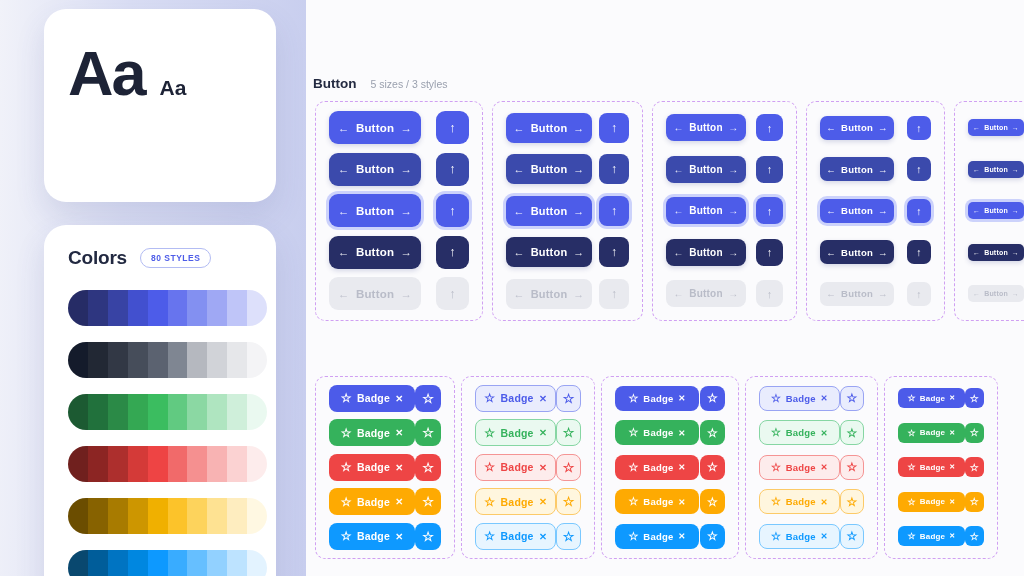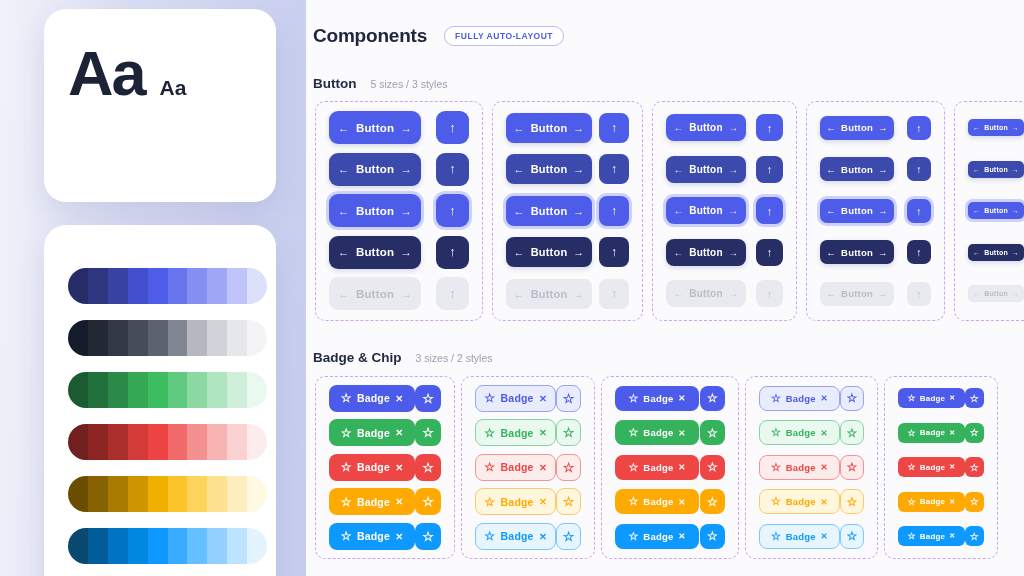--- a/index.html
+++ b/index.html
@@ -66,20 +66,24 @@
 <div class="left-strip"></div>
 
 <section class="card typography-card">
   <div class="specimen">
     <span class="aa-large">Aa</span>
     <span class="aa-small">Aa</span>
   </div>
 </section>
 
 <section class="card colors-card">
+  <div class="card-head">
+    <h2>Colors</h2>
+    <span class="pill">80 STYLES</span>
+  </div>
   <div id="palettes">
       <div class="strip">
         <div class="sw" style="background: rgb(38, 44, 102);"></div>
         <div class="sw" style="background: rgb(46, 54, 128);"></div>
         <div class="sw" style="background: rgb(56, 67, 164);"></div>
         <div class="sw" style="background: rgb(66, 80, 207);"></div>
         <div class="sw" style="background: rgb(77, 92, 233);"></div>
         <div class="sw" style="background: rgb(103, 116, 238);"></div>
         <div class="sw" style="background: rgb(131, 144, 241);"></div>
         <div class="sw" style="background: rgb(159, 168, 244);"></div>
@@ -143,24 +147,20 @@
         <div class="sw" style="background: rgb(57, 172, 255);"></div>
         <div class="sw" style="background: rgb(102, 191, 255);"></div>
         <div class="sw" style="background: rgb(146, 209, 255);"></div>
         <div class="sw" style="background: rgb(189, 227, 255);"></div>
         <div class="sw" style="background: rgb(227, 243, 255);"></div>
       </div>
     </div>
 </section>
 
 <main class="content">
-  <div class="main-head">
-    <h1>Components</h1>
-    <span class="pill">FULLY AUTO-LAYOUT</span>
-  </div>
 
   <div class="section-head button-head">
     <h3>Button</h3>
     <span class="sub">5 sizes / 3 styles</span>
   </div>
   <div id="button-grid">
       <div class="dashed btn-col" style="width: 168px;">
         <div class="btn-row">
           <button class="ds-btn" style="width: 92px; height: 33px; border-radius: 9px; font-size: 11.5px; background: rgb(77, 92, 233); color: rgb(255, 255, 255); box-shadow: rgba(45, 55, 125, 0.18) 0px 2px 5px;">
             <span class="arr">←</span>
@@ -400,24 +400,20 @@
         <div class="btn-row">
           <button class="ds-btn" style="width: 56px; height: 17px; border-radius: 5px; font-size: 7px; background: rgb(233, 234, 239); color: rgb(185, 188, 200);">
             <span class="arr">←</span>
             <span>Button</span>
             <span class="arr">→</span>
           </button>
         </div>
       </div>
     </div>
 
-  <div class="section-head badge-head">
-    <h3>Badge &amp; Chip</h3>
-    <span class="sub">3 sizes / 2 styles</span>
-  </div>
   <div id="badge-grid">
       <div class="dashed badge-col" style="width: 140px;">
         <div class="badge-row">
           <div class="ds-badge" style="width: 90px; height: 27px; border-radius: 8px; font-size: 10.5px; gap: 0.5em; background: rgb(76, 91, 233); color: rgb(255, 255, 255);">
             <span style="font-size: 12px;">☆</span>
             <span>Badge</span>
             <span style="font-size: 9.5px;">✕</span>
           </div>
           <div class="ds-badge" style="width: 27px; height: 27px; border-radius: 8px; background: rgb(76, 91, 233); color: rgb(255, 255, 255);">
             <span style="font-size: 13px;">☆</span>

